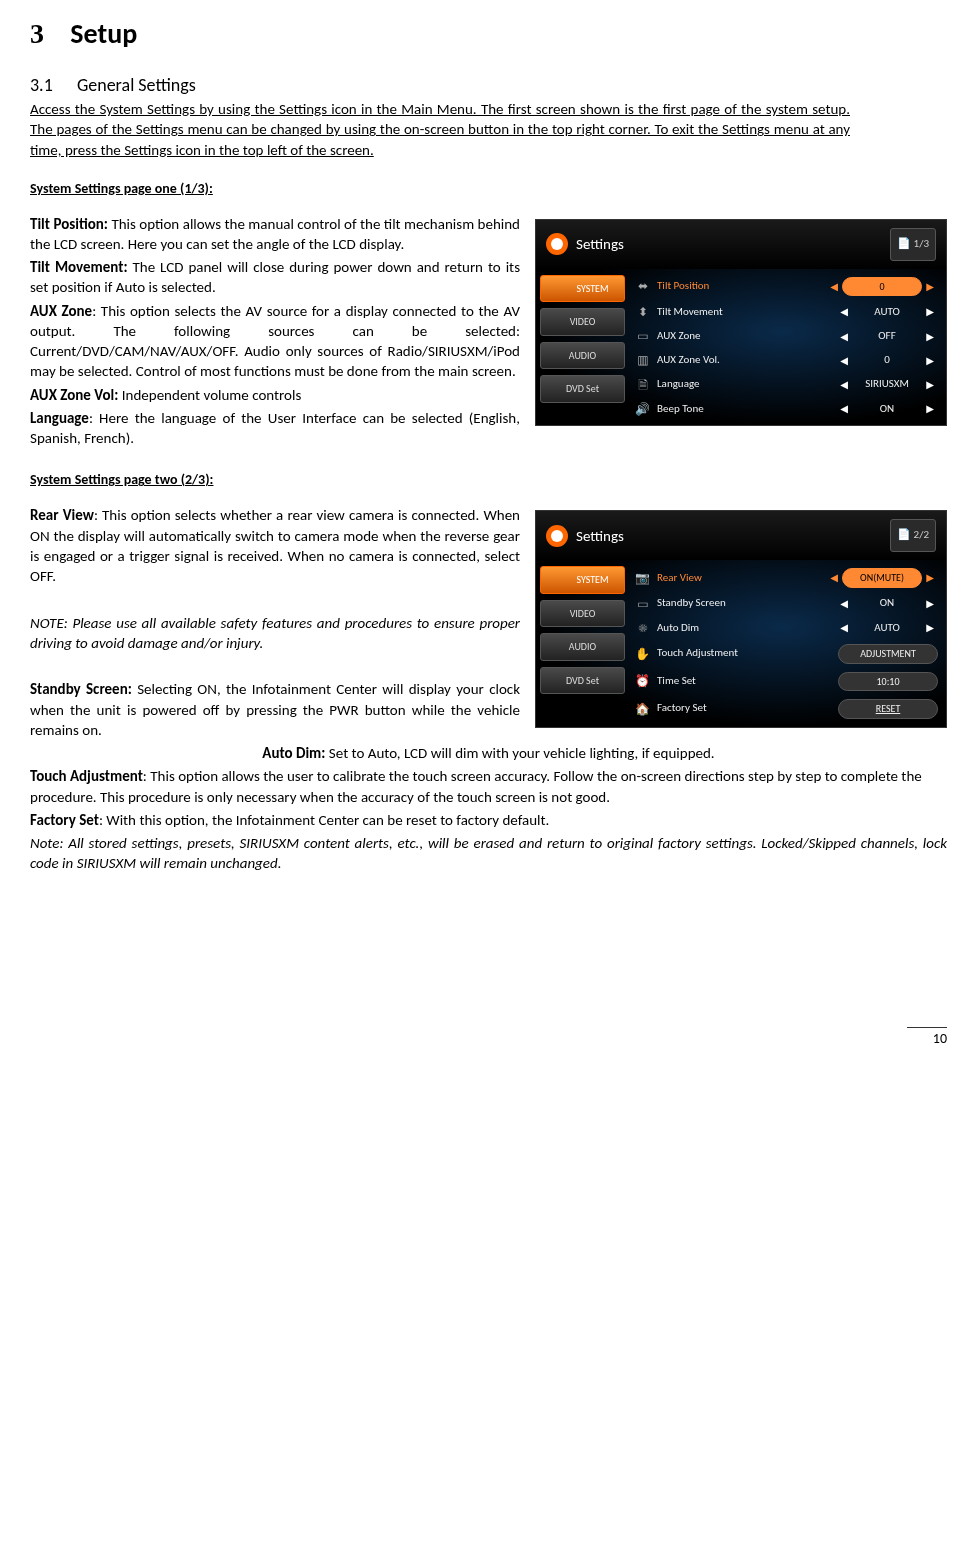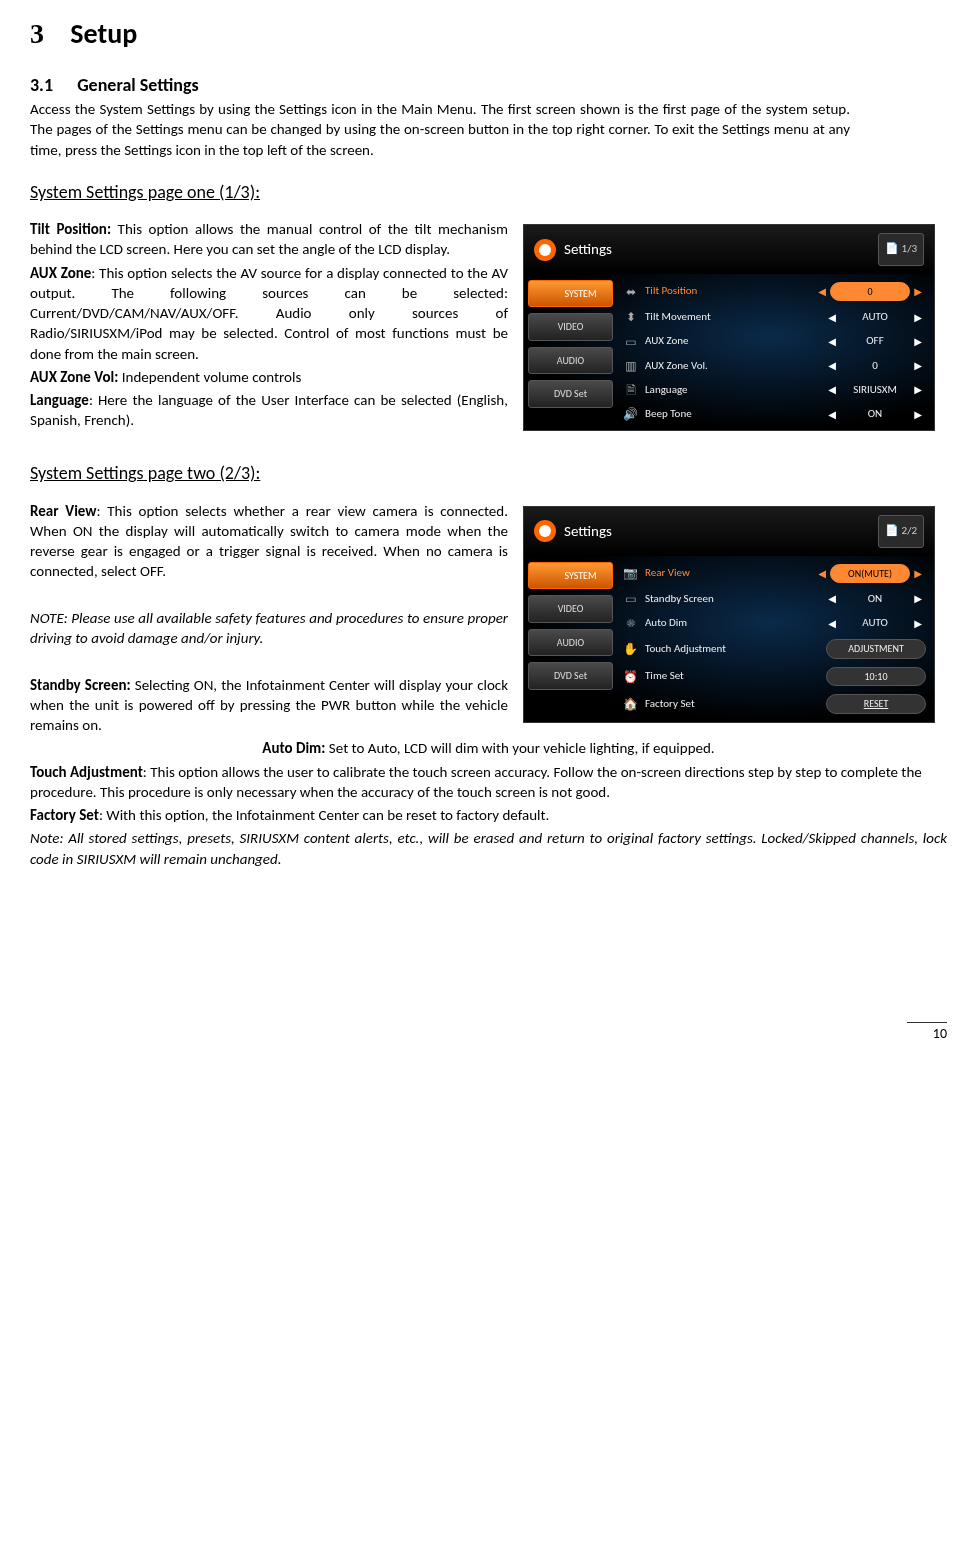--- a/index.html
+++ b/index.html
@@ -15,47 +15,48 @@
     font-size: 28px;
     font-weight: bold;
     margin: 5px 0 20px 0;
   }
   h1.chapter .num {
     font-family: 'Times New Roman', serif;
     margin-right: 20px;
   }
   h2.section {
     font-size: 18px;
-    font-weight: bold;
+    font-weight: normal;
     margin: 0 0 2px 0;
   }
   h2.section .num {
     margin-right: 20px;
   }
   h3.subsection {
-    font-size: 18px;
-    font-weight: normal;
+    font-size: 14px;
+    font-weight: bold;
     text-decoration: underline;
     margin: 20px 0 15px 0;
   }
   p {
     margin: 0 0 3px 0;
     text-align: justify;
   }
   .intro {
     text-align: justify;
+    text-decoration: underline;
   }
   .block {
     overflow: hidden;
     margin-bottom: 15px;
   }
   .figure {
     float: right;
     width: 410px;
-    margin: 5px 12px 10px 15px;
+    margin: 5px 0 10px 15px;
     background: #c4b5fd;
     border: 1px solid #333;
   }
   .fig-header {
     display: flex;
     justify-content: space-between;
     align-items: center;
     padding: 8px 10px;
     color: #fff;
     font-size: 13px;
@@ -258,20 +259,21 @@
             <span class="label">Beep Tone</span>
             <span class="arrow">◀</span>
             <span class="value">ON</span>
             <span class="arrow">▶</span>
           </div>
         </div>
     </div>
   </div>
 
   <p><span class="bold">Tilt Position:</span><span> This option allows the manual control of the tilt mechanism behind the LCD screen. Here you can set the angle of the LCD display.</span></p>
+  <p><span class="bold">Tilt Movement:</span><span> The LCD panel will close during power down and return to its set position if Auto is selected.</span></p>
   <p><span class="bold">AUX Zone</span><span>: This option selects the AV source for a display connected to the AV output. The following sources can be selected: Current/DVD/CAM/NAV/AUX/OFF. Audio only sources of Radio/SIRIUSXM/iPod may be selected. Control of most functions must be done from the main screen.</span></p>
   <p><span class="bold">AUX Zone Vol:</span><span> Independent volume controls</span></p>
   <p><span class="bold">Language</span><span>: Here the language of the User Interface can be selected (English, Spanish, French).</span></p>
 </div>
 
 <h3 class="subsection">System Settings page two (2/3):</h3>
 
 <div class="block">
 
   <div class="figure">

